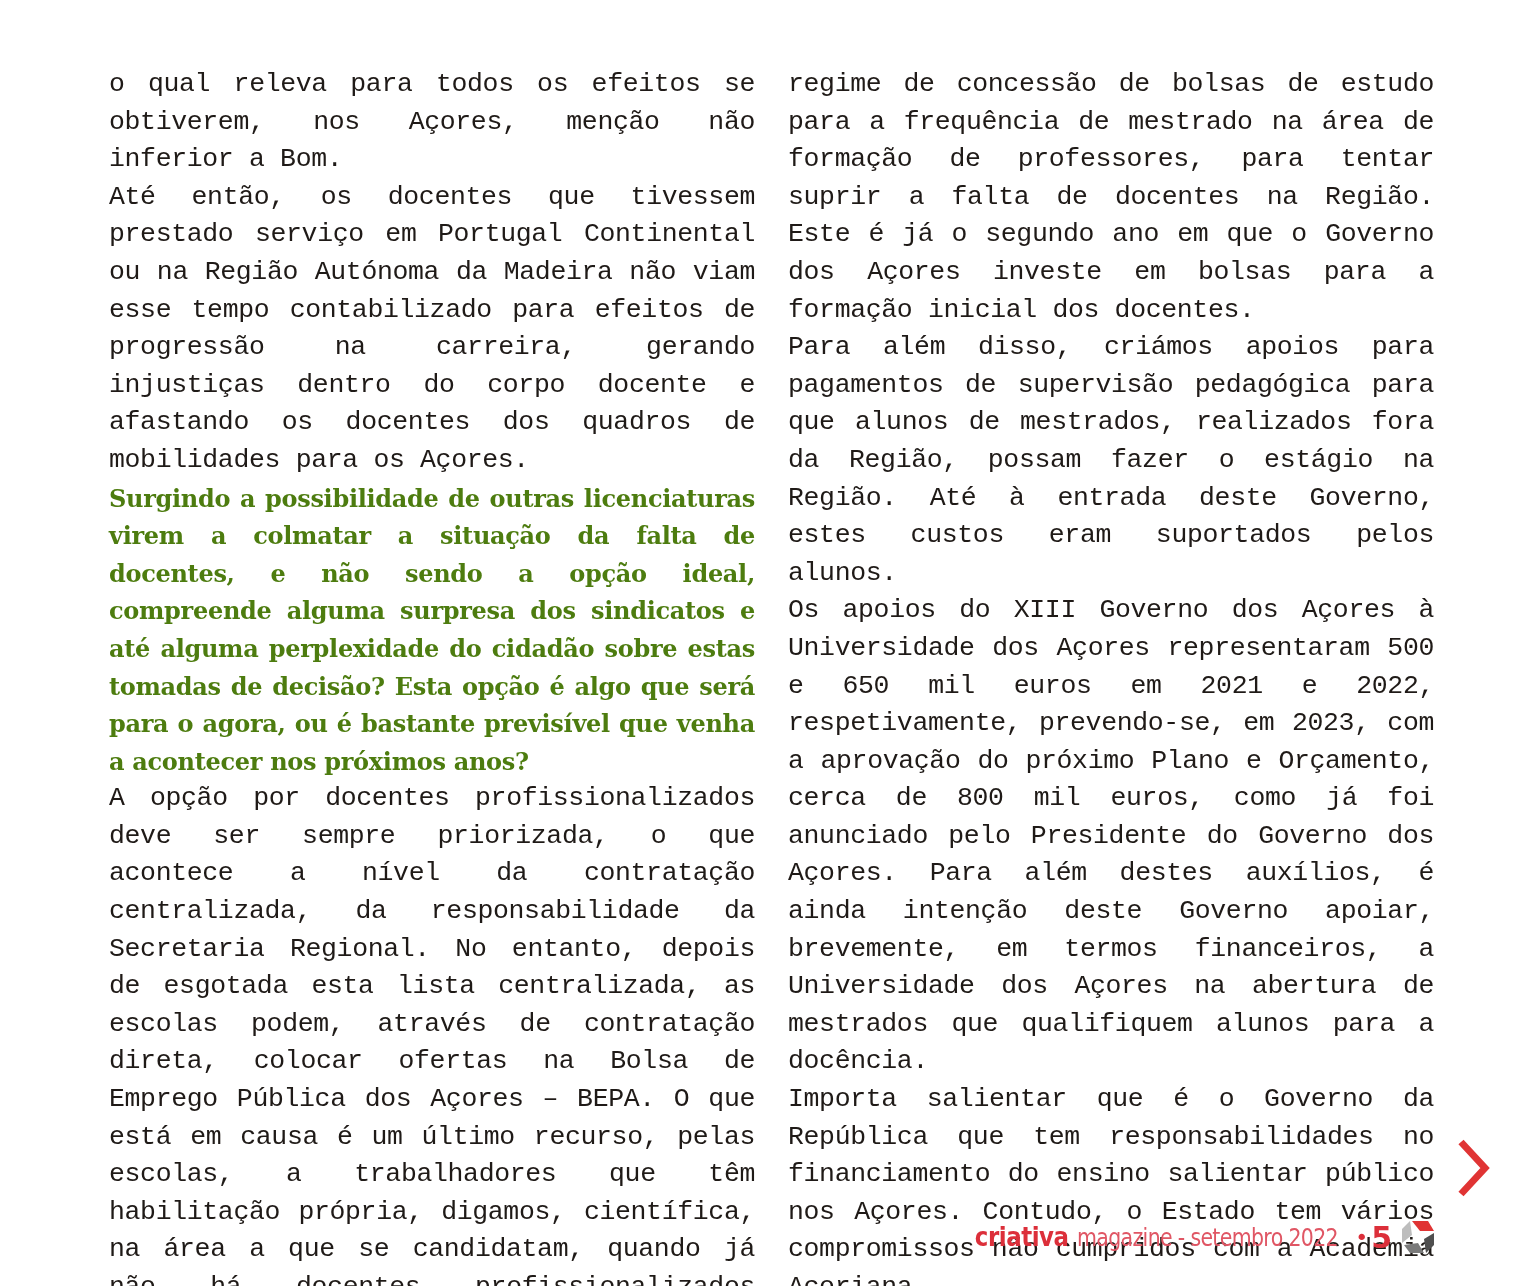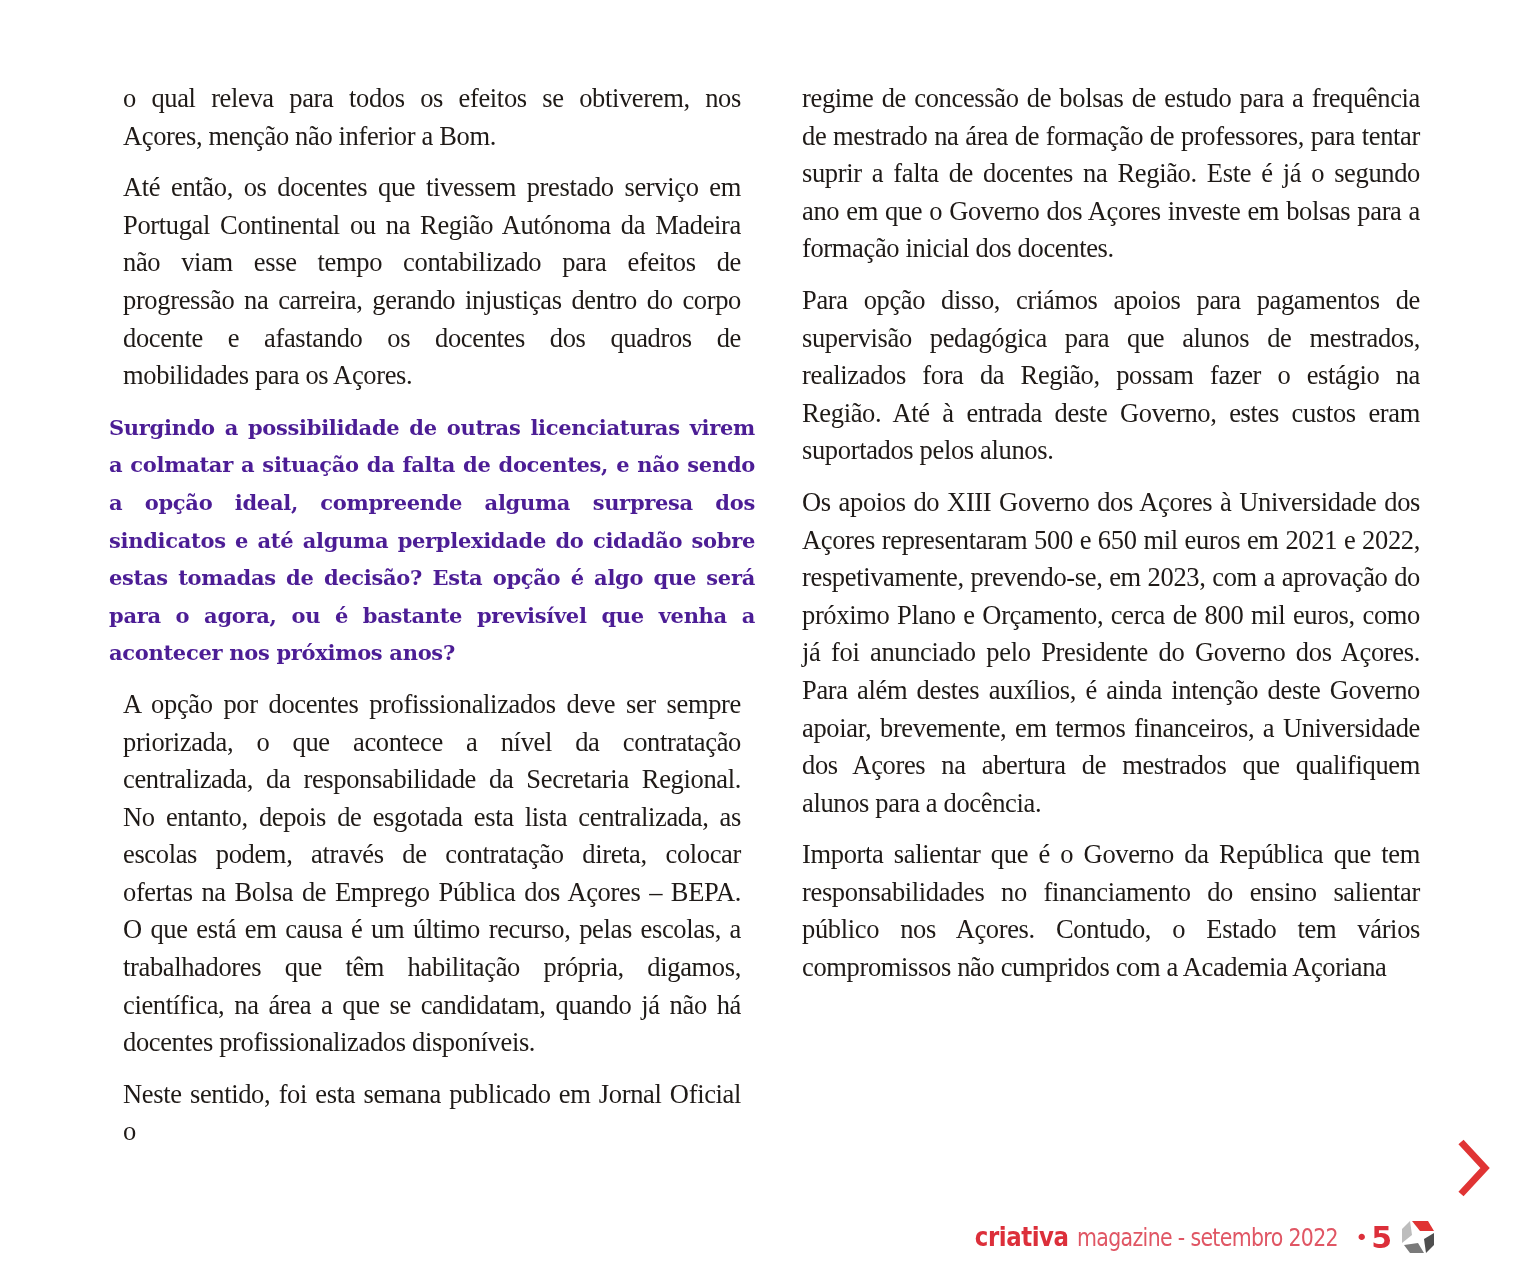--- a/index.html
+++ b/index.html
@@ -22,35 +22,35 @@
   }
   .column {
     position: absolute;
     top: 66px;
     width: 646px;
   }
   .col-left { left: 109px; }
   .col-right { left: 788px; }
 
   .body-text {
-    font-family: Liberation Serif, serif;
+    font-family: Liberation Mono, monospace;
     font-size: 26.5px;
     line-height: 37.6px;
     color: #1f1a17;
     text-align: justify;
-    margin: 14px;
+    margin: 0;
     letter-spacing: -0.35px;
     word-spacing: 0px;
   }
   .question {
     font-family: "DejaVu Serif", "Liberation Serif", serif;
     font-weight: bold;
-    font-size: 21px;
+    font-size: 24px;
     line-height: 37.6px;
-    color: #4c1d95;
+    color: #4d7c0f;
     text-align: justify;
     margin: 0;
     letter-spacing: -0.3px;
   }
 
   .footer {
     position: absolute;
     right: 88px;
     top: 1215px;
     height: 44px;
@@ -114,21 +114,21 @@
   <div class="column col-left">
     <p class="body-text">o qual releva para todos os efeitos se obtiverem, nos Açores, menção não inferior a Bom.</p>
     <p class="body-text">Até então, os docentes que tivessem prestado serviço em Portugal Continental ou na Região Autónoma da Madeira não viam esse tempo contabilizado para efeitos de progressão na carreira, gerando injustiças dentro do corpo docente e afastando os docentes dos quadros de mobilidades para os Açores.</p>
     <p class="question">Surgindo a possibilidade de outras licenciaturas virem a colmatar a situação da falta de docentes, e não sendo a opção ideal, compreende alguma surpresa dos sindicatos e até alguma perplexidade do cidadão sobre estas tomadas de decisão? Esta opção é algo que será para o agora, ou é bastante previsível que venha a acontecer nos próximos anos?</p>
     <p class="body-text">A opção por docentes profissionalizados deve ser sempre priorizada, o que acontece a nível da contratação centralizada, da responsabilidade da Secretaria Regional. No entanto, depois de esgotada esta lista centralizada, as escolas podem, através de contratação direta, colocar ofertas na Bolsa de Emprego Pública dos Açores – BEPA. O que está em causa é um último recurso, pelas escolas, a trabalhadores que têm habilitação própria, digamos, científica, na área a que se candidatam, quando já não há docentes profissionalizados disponíveis.</p>
     <p class="body-text">Neste sentido, foi esta semana publicado em Jornal Oficial o</p>
   </div>
 
   <div class="column col-right">
     <p class="body-text">regime de concessão de bolsas de estudo para a frequência de mestrado na área de formação de professores, para tentar suprir a falta de docentes na Região. Este é já o segundo ano em que o Governo dos Açores investe em bolsas para a formação inicial dos docentes.</p>
-    <p class="body-text">Para opção disso, criámos apoios para pagamentos de supervisão pedagógica para que alunos de mestrados, realizados fora da Região, possam fazer o estágio na Região. Até à entrada deste Governo, estes custos eram suportados pelos alunos.</p>
+    <p class="body-text">Para além disso, criámos apoios para pagamentos de supervisão pedagógica para que alunos de mestrados, realizados fora da Região, possam fazer o estágio na Região. Até à entrada deste Governo, estes custos eram suportados pelos alunos.</p>
     <p class="body-text">Os apoios do XIII Governo dos Açores à Universidade dos Açores representaram 500 e 650 mil euros em 2021 e 2022, respetivamente, prevendo-se, em 2023, com a aprovação do próximo Plano e Orçamento, cerca de 800 mil euros, como já foi anunciado pelo Presidente do Governo dos Açores. Para além destes auxílios, é ainda intenção deste Governo apoiar, brevemente, em termos financeiros, a Universidade dos Açores na abertura de mestrados que qualifiquem alunos para a docência.</p>
     <p class="body-text">Importa salientar que é o Governo da República que tem responsabilidades no financiamento do ensino salientar público nos Açores. Contudo, o Estado tem vários compromissos não cumpridos com a Academia Açoriana</p>
   </div>
 
   <div class="next-arrow">
     <svg width="40" height="60" viewBox="0 0 40 60">
       <polyline points="6,4 30,30 6,56" fill="none" stroke="#e03434" stroke-width="7" stroke-linejoin="miter"></polyline>
     </svg>
   </div>
 

